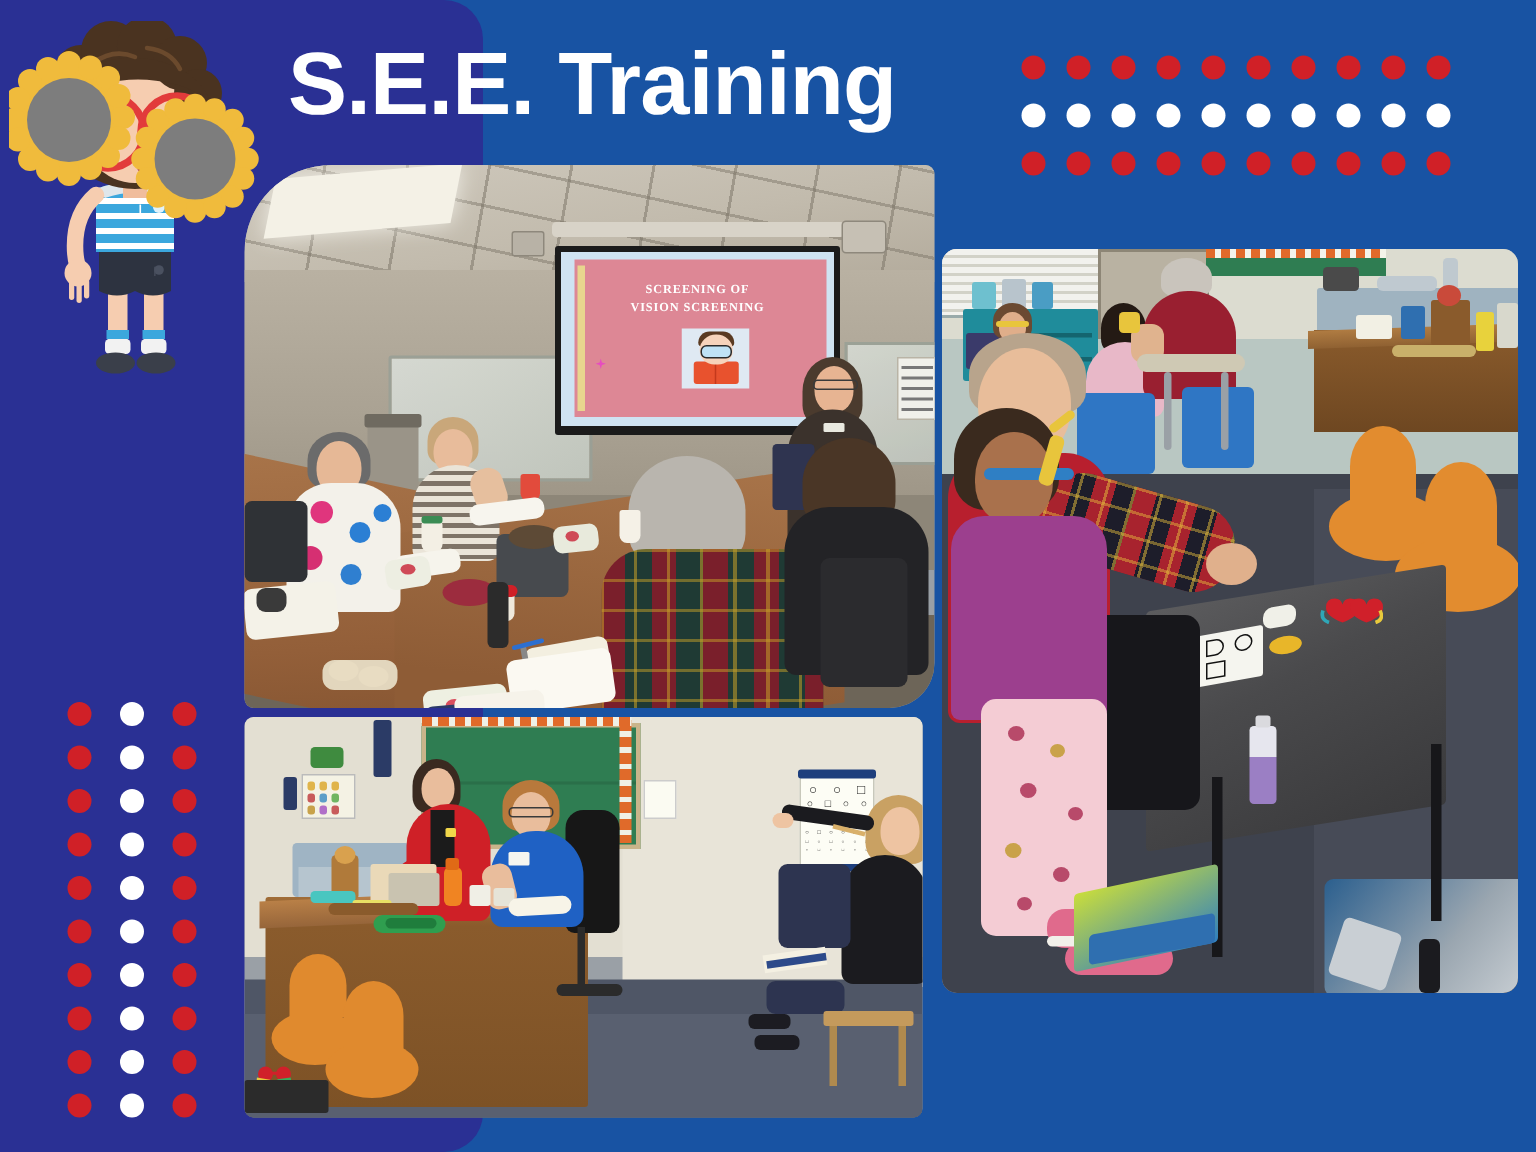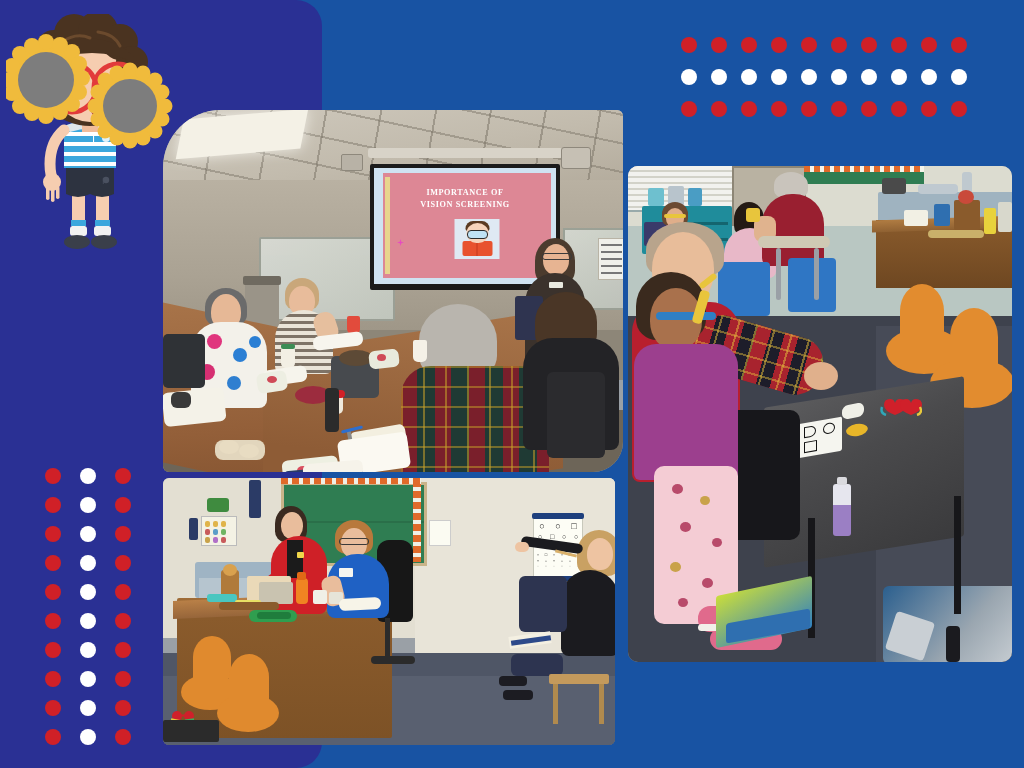--- a/index.html
+++ b/index.html
@@ -248,20 +248,21 @@
       <div class="dot" style="background: rgb(255, 255, 255);"></div>
       <div class="dot" style="background: rgb(208, 32, 39);"></div>
       <div class="dot" style="background: rgb(208, 32, 39);"></div>
       <div class="dot" style="background: rgb(255, 255, 255);"></div>
       <div class="dot" style="background: rgb(208, 32, 39);"></div>
       <div class="dot" style="background: rgb(208, 32, 39);"></div>
       <div class="dot" style="background: rgb(255, 255, 255);"></div>
       <div class="dot" style="background: rgb(208, 32, 39);"></div>
     </div>
 
+  <div class="title">S.E.E. Training</div>
 
   <svg class="mascot" viewBox="0 0 168 244">
 
     <rect x="66" y="176" width="13" height="46" rx="6" fill="#f6cdb0"></rect>
     <rect x="90" y="176" width="13" height="46" rx="6" fill="#f6cdb0"></rect>
     <rect x="65" y="206" width="15" height="6" fill="#3ba7dd"></rect>
     <rect x="89" y="206" width="15" height="6" fill="#3ba7dd"></rect>
     <rect x="64" y="212" width="17" height="10" fill="#f2f2f2" rx="3"></rect>
     <rect x="88" y="212" width="17" height="10" fill="#f2f2f2" rx="3"></rect>
     <ellipse cx="71" cy="228" rx="13" ry="7" fill="#3a3f4a"></ellipse>
@@ -399,21 +400,21 @@
       <div class="p1-whiteboard2"></div>
       <div class="p1-projbar"></div>
       <div class="p1-speaker"></div>
       <div class="p1-speaker2"></div>
 
       <div class="p1-screen-frame">
         <div class="p1-screen">
           <div class="p1-slide">
             <div class="p1-slide-bar"></div>
             <div class="p1-slide-title">
-              <div>IMPORTANCE OF</div>
+              <div>SCREENING OF</div>
               <div>VISION SCREENING</div>
             </div>
             <div class="p1-slide-img">
               <div class="p1-kid-book"></div>
               <div class="p1-kid-hair"></div>
               <div class="p1-kid-head"></div>
               <div class="p1-kid-glass"></div>
             </div>
             <div class="p1-sparkle"></div>
           </div>

